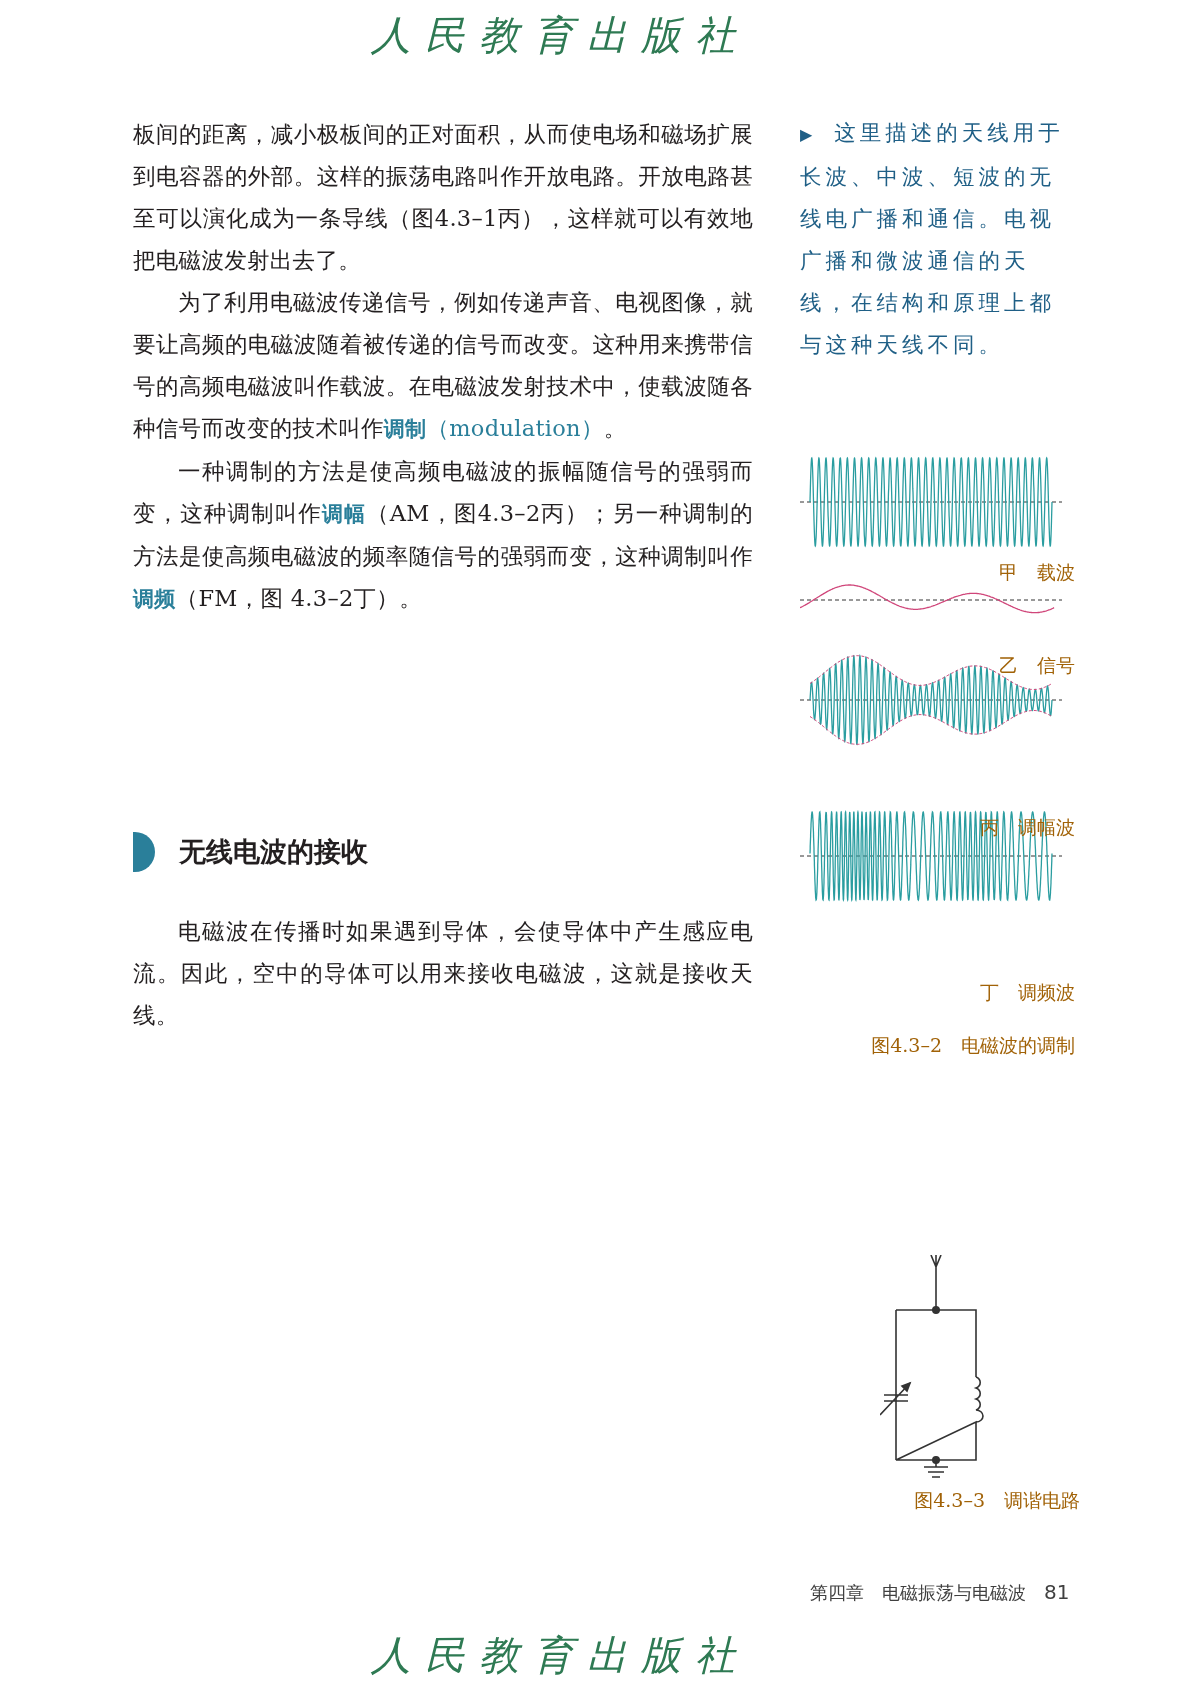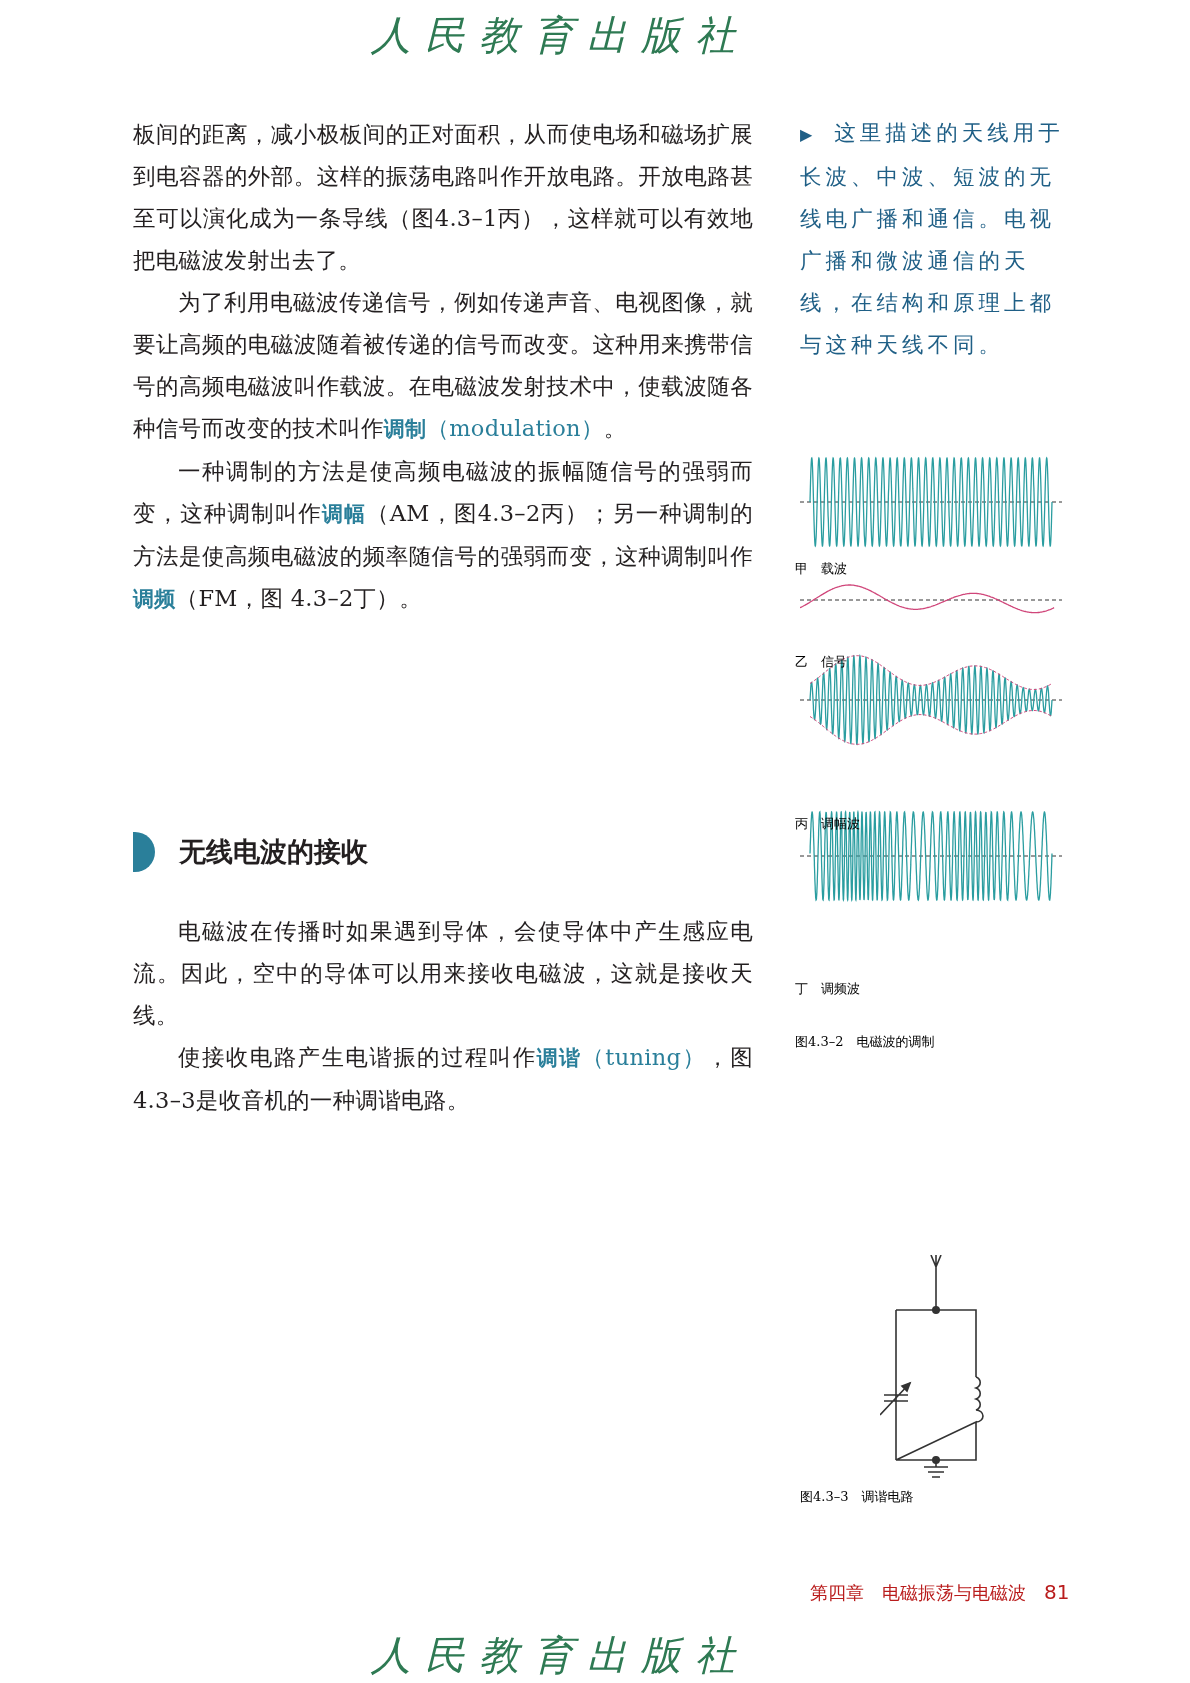--- a/index.html
+++ b/index.html
@@ -19,43 +19,42 @@
   .section .marker { width:22px; height:40px; background:#2a7f9a; border-radius:0 20px 20px 0; }
   .section .title { margin-left:24px; font-family:"DejaVu Sans", sans-serif; font-weight:bold;
                     font-size:27px; color:#231f20; }
   .main2 { position:absolute; left:133px; top:910px; width:620px; font-size:22.5px; line-height:42px; letter-spacing:0.3px; }
   .main2 p { margin:0; text-align:justify; }
   .main2 p.indent { text-indent:2em; }
   .note { position:absolute; left:800px; top:112px; width:280px; color:#1f5f86;
           font-size:21.5px; line-height:42px; letter-spacing:4px; font-family:"DejaVu Serif", serif; }
   .note .tri { font-size:16px; margin-right:18px; }
   .fig { position:absolute; }
-  .cap { position:absolute; font-size:13px; color:#000000; text-align:left; width:280px; font-family:"DejaVu Serif", serif; }
-  .footer { position:absolute; top:1580px; left:810px; font-size:18px; color:#b91c1c; font-family:"DejaVu Serif", serif; }
+  .cap { position:absolute; font-size:19px; color:#a16207; text-align:right; width:280px; font-family:"DejaVu Serif", serif; }
+  .footer { position:absolute; top:1580px; left:810px; font-size:18px; color:#404040; font-family:"DejaVu Serif", serif; }
   .footer .pg { font-family:"DejaVu Sans", sans-serif; margin-left:18px; font-size:20px; }
 </style>
 </head>
 <body>
 
 <div class="logo">人民教育出版社</div>
 
 <div class="main">
   <p>板间的距离，减小极板间的正对面积，从而使电场和磁场扩展到电容器的外部。这样的振荡电路叫作开放电路。开放电路甚至可以演化成为一条导线（图4.3–1丙），这样就可以有效地把电磁波发射出去了。</p>
   <p class="indent"><span>为了利用电磁波传递信号，例如传递声音、电视图像，就要让高频的电磁波随着被传递的信号而改变。这种用来携带信号的高频电磁波叫作载波。在电磁波发射技术中，使载波随各种信号而改变的技术叫作</span><span class="kw">调制</span><span class="en">（modulation）</span><span>。</span></p>
   <p class="indent"><span>一种调制的方法是使高频电磁波的振幅随信号的强弱而变，这种调制叫作</span><span class="kw">调幅</span><span>（AM，图4.3–2丙）；另一种调制的方法是使高频电磁波的频率随信号的强弱而变，这种调制叫作</span><span class="kw">调频</span><span>（FM，图 4.3–2丁）。</span></p>
 </div>
 
 <div class="section">
   <div class="marker"></div>
   <div class="title">无线电波的接收</div>
 </div>
 
 <div class="main2">
   <p class="indent">电磁波在传播时如果遇到导体，会使导体中产生感应电流。因此，空中的导体可以用来接收电磁波，这就是接收天线。</p>
-  <p class="indent"><span>使接收电路产生电谐振的过程叫作</span><span class="kw">调谐</span><span class="en">（tuning）</span><span>，图4.3–3是收音机的一种调谐电路。</span></p>
 </div>
 
 <div class="note"><span class="tri">▶</span><span>这里描述的天线用于长波、中波、短波的无线电广播和通信。电视广播和微波通信的天线，在结构和原理上都与这种天线不同。</span></div>
 
 <svg class="fig" style="left:800px;top:450px;" width="290" height="510">
   <g id="wave-jia">
       <line x1="0" y1="52" x2="262" y2="52" stroke="#333" stroke-width="1" stroke-dasharray="4 3"></line>
       <path d="M10.0 52.0L10.1 48.1L10.2 44.2L10.3 40.4L10.4 36.7L10.5 33.1L10.6 29.6L10.7 26.3L10.8 23.2L10.9 20.4L11.0 17.8L11.1 15.5L11.2 13.4L11.3 11.7L11.4 10.3L11.5 9.2L11.6 8.5L11.7 8.1L11.8 8.0L11.9 8.3L12.0 9.0L12.1 9.9L12.2 11.3L12.3 12.9L12.4 14.8L12.5 17.1L12.6 19.6L12.7 22.4L12.8 25.4L12.9 28.6L13.0 32.0L13.1 35.6L13.2 39.3L13.3 43.1L13.4 46.9L13.5 50.8L13.6 54.8L13.7 58.7L13.8 62.5L13.9 66.3L14.0 69.9L14.1 73.4L14.2 76.7L14.3 79.9L14.4 82.8L14.5 85.5L14.6 87.9L14.7 90.0L14.8 91.8L14.9 93.3L15.0 94.5L15.1 95.3L15.2 95.8L15.3 96.0L15.4 95.8L15.5 95.3L15.6 94.4L15.7 93.2L15.8 91.6L15.9 89.8L16.1 87.6L16.2 85.2L16.3 82.5L16.4 79.5L16.5 76.3L16.6 73.0L16.7 69.5L16.8 65.8L16.9 62.0L17.0 58.2L17.1 54.3L17.2 50.4L17.3 46.5L17.4 42.6L17.5 38.8L17.6 35.2L17.7 31.6L17.8 28.2L17.9 25.0L18.0 22.0L18.1 19.3L18.2 16.8L18.3 14.6L18.4 12.7L18.5 11.1L18.6 9.8L18.7 8.9L18.8 8.3L18.9 8.0L19.0 8.1L19.1 8.5L19.2 9.3L19.3 10.4L19.4 11.9L19.5 13.7L19.6 15.7L19.7 18.1L19.8 20.7L19.9 23.6L20.0 26.7L20.1 30.0L20.2 33.5L20.3 37.1L20.4 40.8L20.5 44.7L20.6 48.5L20.7 52.5L20.8 56.4L20.9 60.2L21.0 64.1L21.1 67.8L21.2 71.4L21.3 74.8L21.4 78.0L21.5 81.1L21.6 83.9L21.7 86.5L21.8 88.8L21.9 90.8L22.0 92.5L22.1 93.8L22.2 94.9L22.3 95.6L22.4 96.0L22.5 96.0L22.6 95.6L22.7 94.9L22.8 93.9L22.9 92.6L23.0 90.9L23.1 88.9L23.2 86.6L23.3 84.1L23.4 81.3L23.5 78.2L23.6 75.0L23.7 71.6L23.8 68.0L23.9 64.3L24.0 60.5L24.1 56.6L24.2 52.7L24.3 48.8L24.4 44.9L24.5 41.1L24.6 37.3L24.7 33.7L24.8 30.2L24.9 26.9L25.0 23.8L25.1 20.9L25.2 18.2L25.3 15.9L25.4 13.8L25.5 12.0L25.6 10.5L25.7 9.4L25.8 8.6L25.9 8.1L26.0 8.0L26.1 8.2L26.2 8.8L26.3 9.7L26.4 11.0L26.5 12.6L26.6 14.5L26.7 16.7L26.8 19.1L26.9 21.9L27.0 24.9L27.1 28.0L27.2 31.4L27.3 34.9L27.4 38.6L27.5 42.4L27.6 46.3L27.7 50.2L27.8 54.1L27.9 58.0L28.0 61.8L28.1 65.6L28.3 69.3L28.4 72.8L28.5 76.2L28.6 79.3L28.7 82.3L28.8 85.0L28.9 87.5L29.0 89.6L29.1 91.5L29.2 93.1L29.3 94.3L29.4 95.2L29.5 95.8L29.6 96.0L29.7 95.9L29.8 95.4L29.9 94.6L30.0 93.4L30.1 91.9L30.2 90.1L30.3 88.0L30.4 85.6L30.5 82.9L30.6 80.0L30.7 76.9L30.8 73.6L30.9 70.1L31.0 66.5L31.1 62.7L31.2 58.9L31.3 55.0L31.4 51.1L31.5 47.2L31.6 43.3L31.7 39.5L31.8 35.8L31.9 32.2L32.0 28.8L32.1 25.6L32.2 22.6L32.3 19.8L32.4 17.2L32.5 15.0L32.6 13.0L32.7 11.3L32.8 10.0L32.9 9.0L33.0 8.3L33.1 8.0L33.2 8.1L33.3 8.4L33.4 9.2L33.5 10.2L33.6 11.6L33.7 13.3L33.8 15.4L33.9 17.7L34.0 20.2L34.1 23.1L34.2 26.1L34.3 29.4L34.4 32.8L34.5 36.4L34.6 40.2L34.7 44.0L34.8 47.9L34.9 51.8L35.0 55.7L35.1 59.6L35.2 63.4L35.3 67.1L35.4 70.7L35.5 74.2L35.6 77.5L35.7 80.6L35.8 83.4L35.9 86.0L36.0 88.4L36.1 90.4L36.2 92.2L36.3 93.6L36.4 94.7L36.5 95.5L36.6 95.9L36.7 96.0L36.8 95.7L36.9 95.1L37.0 94.1L37.1 92.8L37.2 91.2L37.3 89.3L37.4 87.0L37.5 84.5L37.6 81.8L37.7 78.8L37.8 75.6L37.9 72.2L38.0 68.6L38.1 64.9L38.2 61.1L38.3 57.3L38.4 53.4L38.5 49.5L38.6 45.6L38.7 41.7L38.8 38.0L38.9 34.3L39.0 30.8L39.1 27.5L39.2 24.3L39.3 21.4L39.4 18.7L39.5 16.3L39.6 14.1L39.7 12.3L39.8 10.8L39.9 9.6L40.0 8.7L40.1 8.2L40.3 8.0L40.4 8.2L40.5 8.7L40.6 9.6L40.7 10.8L40.8 12.3L40.9 14.1L41.0 16.3L41.1 18.7L41.2 21.4L41.3 24.3L41.4 27.5L41.5 30.8L41.6 34.3L41.7 38.0L41.8 41.7L41.9 45.6L42.0 49.5L42.1 53.4L42.2 57.3L42.3 61.1L42.4 64.9L42.5 68.6L42.6 72.2L42.7 75.6L42.8 78.8L42.9 81.8L43.0 84.5L43.1 87.0L43.2 89.3L43.3 91.2L43.4 92.8L43.5 94.1L43.6 95.1L43.7 95.7L43.8 96.0L43.9 95.9L44.0 95.5L44.1 94.7L44.2 93.6L44.3 92.2L44.4 90.4L44.5 88.4L44.6 86.0L44.7 83.4L44.8 80.6L44.9 77.5L45.0 74.2L45.1 70.7L45.2 67.1L45.3 63.4L45.4 59.6L45.5 55.7L45.6 51.8L45.7 47.9L45.8 44.0L45.9 40.2L46.0 36.4L46.1 32.8L46.2 29.4L46.3 26.1L46.4 23.1L46.5 20.2L46.6 17.7L46.7 15.4L46.8 13.3L46.9 11.6L47.0 10.2L47.1 9.2L47.2 8.4L47.3 8.1L47.4 8.0L47.5 8.3L47.6 9.0L47.7 10.0L47.8 11.3L47.9 13.0L48.0 15.0L48.1 17.2L48.2 19.8L48.3 22.6L48.4 25.6L48.5 28.8L48.6 32.2L48.7 35.8L48.8 39.5L48.9 43.3L49.0 47.2L49.1 51.1L49.2 55.0L49.3 58.9L49.4 62.7L49.5 66.5L49.6 70.1L49.7 73.6L49.8 76.9L49.9 80.0L50.0 82.9L50.1 85.6L50.2 88.0L50.3 90.1L50.4 91.9L50.5 93.4L50.6 94.6L50.7 95.4L50.8 95.9L50.9 96.0L51.0 95.8L51.1 95.2L51.2 94.3L51.3 93.1L51.4 91.5L51.5 89.6L51.6 87.5L51.7 85.0L51.8 82.3L51.9 79.3L52.0 76.2L52.1 72.8L52.2 69.3L52.3 65.6L52.5 61.8L52.6 58.0L52.7 54.1L52.8 50.2L52.9 46.3L53.0 42.4L53.1 38.6L53.2 34.9L53.3 31.4L53.4 28.0L53.5 24.9L53.6 21.9L53.7 19.1L53.8 16.7L53.9 14.5L54.0 12.6L54.1 11.0L54.2 9.7L54.3 8.8L54.4 8.2L54.5 8.0L54.6 8.1L54.7 8.6L54.8 9.4L54.9 10.5L55.0 12.0L55.1 13.8L55.2 15.9L55.3 18.2L55.4 20.9L55.5 23.8L55.6 26.9L55.7 30.2L55.8 33.7L55.9 37.3L56.0 41.1L56.1 44.9L56.2 48.8L56.3 52.7L56.4 56.6L56.5 60.5L56.6 64.3L56.7 68.0L56.8 71.6L56.9 75.0L57.0 78.2L57.1 81.3L57.2 84.1L57.3 86.6L57.4 88.9L57.5 90.9L57.6 92.6L57.7 93.9L57.8 94.9L57.9 95.6L58.0 96.0L58.1 96.0L58.2 95.6L58.3 94.9L58.4 93.8L58.5 92.5L58.6 90.8L58.7 88.8L58.8 86.5L58.9 83.9L59.0 81.1L59.1 78.0L59.2 74.8L59.3 71.4L59.4 67.8L59.5 64.1L59.6 60.2L59.7 56.4L59.8 52.5L59.9 48.5L60.0 44.7L60.1 40.8L60.2 37.1L60.3 33.5L60.4 30.0L60.5 26.7L60.6 23.6L60.7 20.7L60.8 18.1L60.9 15.7L61.0 13.7L61.1 11.9L61.2 10.4L61.3 9.3L61.4 8.5L61.5 8.1L61.6 8.0L61.7 8.3L61.8 8.9L61.9 9.8L62.0 11.1L62.1 12.7L62.2 14.6L62.3 16.8L62.4 19.3L62.5 22.0L62.6 25.0L62.7 28.2L62.8 31.6L62.9 35.2L63.0 38.8L63.1 42.6L63.2 46.5L63.3 50.4L63.4 54.3L63.5 58.2L63.6 62.0L63.7 65.8L63.8 69.5L63.9 73.0L64.0 76.3L64.1 79.5L64.2 82.5L64.3 85.2L64.5 87.6L64.6 89.8L64.7 91.6L64.8 93.2L64.9 94.4L65.0 95.3L65.1 95.8L65.2 96.0L65.3 95.8L65.4 95.3L65.5 94.5L65.6 93.3L65.7 91.8L65.8 90.0L65.9 87.9L66.0 85.5L66.1 82.8L66.2 79.9L66.3 76.7L66.4 73.4L66.5 69.9L66.6 66.3L66.7 62.5L66.8 58.7L66.9 54.8L67.0 50.8L67.1 46.9L67.2 43.1L67.3 39.3L67.4 35.6L67.5 32.0L67.6 28.6L67.7 25.4L67.8 22.4L67.9 19.6L68.0 17.1L68.1 14.8L68.2 12.9L68.3 11.3L68.4 9.9L68.5 9.0L68.6 8.3L68.7 8.0L68.8 8.1L68.9 8.5L69.0 9.2L69.1 10.3L69.2 11.7L69.3 13.4L69.4 15.5L69.5 17.8L69.6 20.4L69.7 23.2L69.8 26.3L69.9 29.6L70.0 33.1L70.1 36.7L70.2 40.4L70.3 44.2L70.4 48.1L70.5 52.0L70.6 55.9L70.7 59.8L70.8 63.6L70.9 67.3L71.0 70.9L71.1 74.4L71.2 77.7L71.3 80.8L71.4 83.6L71.5 86.2L71.6 88.5L71.7 90.6L71.8 92.3L71.9 93.7L72.0 94.8L72.1 95.5L72.2 95.9L72.3 96.0L72.4 95.7L72.5 95.0L72.6 94.1L72.7 92.7L72.8 91.1L72.9 89.2L73.0 86.9L73.1 84.4L73.2 81.6L73.3 78.6L73.4 75.4L73.5 72.0L73.6 68.4L73.7 64.7L73.8 60.9L73.9 57.1L74.0 53.2L74.1 49.2L74.2 45.3L74.3 41.5L74.4 37.7L74.5 34.1L74.6 30.6L74.7 27.3L74.8 24.1L74.9 21.2L75.0 18.5L75.1 16.1L75.2 14.0L75.3 12.2L75.4 10.7L75.5 9.5L75.6 8.7L75.7 8.2L75.8 8.0L75.9 8.2L76.0 8.7L76.1 9.6L76.2 10.8L76.3 12.4L76.4 14.2L76.6 16.4L76.7 18.8L76.8 21.5L76.9 24.5L77.0 27.7L77.1 31.0L77.2 34.5L77.3 38.2L77.4 42.0L77.5 45.8L77.6 49.7L77.7 53.6L77.8 57.5L77.9 61.4L78.0 65.2L78.1 68.8L78.2 72.4L78.3 75.8L78.4 79.0L78.5 82.0L78.6 84.7L78.7 87.2L78.8 89.4L78.9 91.3L79.0 92.9L79.1 94.2L79.2 95.1L79.3 95.7L79.4 96.0L79.5 95.9L79.6 95.5L79.7 94.7L79.8 93.6L79.9 92.1L80.0 90.3L80.1 88.3L80.2 85.9L80.3 83.3L80.4 80.4L80.5 77.3L80.6 74.0L80.7 70.5L80.8 66.9L80.9 63.2L81.0 59.3L81.1 55.5L81.2 51.5L81.3 47.6L81.4 43.8L81.5 39.9L81.6 36.2L81.7 32.6L81.8 29.2L81.9 26.0L82.0 22.9L82.1 20.1L82.2 17.5L82.3 15.2L82.4 13.2L82.5 11.5L82.6 10.2L82.7 9.1L82.8 8.4L82.9 8.0L83.0 8.0L83.1 8.4L83.2 9.1L83.3 10.1L83.4 11.4L83.5 13.1L83.6 15.1L83.7 17.4L83.8 19.9L83.9 22.7L84.0 25.8L84.1 29.0L84.2 32.4L84.3 36.0L84.4 39.7L84.5 43.5L84.6 47.4L84.7 51.3L84.8 55.2L84.9 59.1L85.0 62.9L85.1 66.7L85.2 70.3L85.3 73.8L85.4 77.1L85.5 80.2L85.6 83.1L85.7 85.8L85.8 88.1L85.9 90.2L86.0 92.0L86.1 93.5L86.2 94.6L86.3 95.4L86.4 95.9L86.5 96.0L86.6 95.8L86.7 95.2L86.8 94.3L86.9 93.0L87.0 91.4L87.1 89.5L87.2 87.3L87.3 84.9L87.4 82.1L87.5 79.1L87.6 76.0L87.7 72.6L87.8 69.1L87.9 65.4L88.0 61.6L88.1 57.7L88.2 53.8L88.3 49.9L88.4 46.0L88.5 42.2L88.7 38.4L88.8 34.7L88.9 31.2L89.0 27.8L89.1 24.7L89.2 21.7L89.3 19.0L89.4 16.5L89.5 14.4L89.6 12.5L89.7 10.9L89.8 9.7L89.9 8.8L90.0 8.2L90.1 8.0L90.2 8.1L90.3 8.6L90.4 9.4L90.5 10.6L90.6 12.1L90.7 13.9L90.8 16.0L90.9 18.4L91.0 21.1L91.1 24.0L91.2 27.1L91.3 30.4L91.4 33.9L91.5 37.5L91.6 41.3L91.7 45.1L91.8 49.0L91.9 52.9L92.0 56.8L92.1 60.7L92.2 64.5L92.3 68.2L92.4 71.8L92.5 75.2L92.6 78.4L92.7 81.4L92.8 84.2L92.9 86.8L93.0 89.0L93.1 91.0L93.2 92.7L93.3 94.0L93.4 95.0L93.5 95.7L93.6 96.0L93.7 95.9L93.8 95.6L93.9 94.8L94.0 93.8L94.1 92.4L94.2 90.7L94.3 88.6L94.4 86.3L94.5 83.8L94.6 80.9L94.7 77.9L94.8 74.6L94.9 71.2L95.0 67.6L95.1 63.8L95.2 60.0L95.3 56.1L95.4 52.2L95.5 48.3L95.6 44.4L95.7 40.6L95.8 36.9L95.9 33.3L96.0 29.8L96.1 26.5L96.2 23.4L96.3 20.6L96.4 18.0L96.5 15.6L96.6 13.6L96.7 11.8L96.8 10.4L96.9 9.3L97.0 8.5L97.1 8.1L97.2 8.0L97.3 8.3L97.4 8.9L97.5 9.9L97.6 11.2L97.7 12.8L97.8 14.7L97.9 17.0L98.0 19.5L98.1 22.2L98.2 25.2L98.3 28.4L98.4 31.8L98.5 35.4L98.6 39.1L98.7 42.9L98.8 46.7L98.9 50.6L99.0 54.5L99.1 58.4L99.2 62.3L99.3 66.0L99.4 69.7L99.5 73.2L99.6 76.5L99.7 79.7L99.8 82.6L99.9 85.3L100.0 87.7L100.1 89.9L100.2 91.7L100.3 93.2L100.4 94.4L100.5 95.3L100.6 95.8L100.8 96.0L100.9 95.8L101.0 95.3L101.1 94.4L101.2 93.2L101.3 91.7L101.4 89.9L101.5 87.7L101.6 85.3L101.7 82.6L101.8 79.7L101.9 76.5L102.0 73.2L102.1 69.7L102.2 66.0L102.3 62.3L102.4 58.4L102.5 54.5L102.6 50.6L102.7 46.7L102.8 42.9L102.9 39.1L103.0 35.4L103.1 31.8L103.2 28.4L103.3 25.2L103.4 22.2L103.5 19.5L103.6 17.0L103.7 14.7L103.8 12.8L103.9 11.2L104.0 9.9L104.1 8.9L104.2 8.3L104.3 8.0L104.4 8.1L104.5 8.5L104.6 9.3L104.7 10.4L104.8 11.8L104.9 13.6L105.0 15.6L105.1 18.0L105.2 20.6L105.3 23.4L105.4 26.5L105.5 29.8L105.6 33.3L105.7 36.9L105.8 40.6L105.9 44.4L106.0 48.3L106.1 52.2L106.2 56.1L106.3 60.0L106.4 63.8L106.5 67.6L106.6 71.2L106.7 74.6L106.8 77.9L106.9 80.9L107.0 83.8L107.1 86.3L107.2 88.6L107.3 90.7L107.4 92.4L107.5 93.8L107.6 94.8L107.7 95.6L107.8 95.9L107.9 96.0L108.0 95.7L108.1 95.0L108.2 94.0L108.3 92.7L108.4 91.0L108.5 89.0L108.6 86.8L108.7 84.2L108.8 81.4L108.9 78.4L109.0 75.2L109.1 71.8L109.2 68.2L109.3 64.5L109.4 60.7L109.5 56.8L109.6 52.9L109.7 49.0L109.8 45.1L109.9 41.3L110.0 37.5L110.1 33.9L110.2 30.4L110.3 27.1L110.4 24.0L110.5 21.1L110.6 18.4L110.7 16.0L110.8 13.9L110.9 12.1L111.0 10.6L111.1 9.4L111.2 8.6L111.3 8.1L111.4 8.0L111.5 8.2L111.6 8.8L111.7 9.7L111.8 10.9L111.9 12.5L112.0 14.4L112.1 16.5L112.2 19.0L112.3 21.7L112.4 24.7L112.5 27.8L112.6 31.2L112.7 34.7L112.8 38.4L113.0 42.2L113.1 46.0L113.2 49.9L113.3 53.8L113.4 57.7L113.5 61.6L113.6 65.4L113.7 69.1L113.8 72.6L113.9 76.0L114.0 79.1L114.1 82.1L114.2 84.9L114.3 87.3L114.4 89.5L114.5 91.4L114.6 93.0L114.7 94.3L114.8 95.2L114.9 95.8L115.0 96.0L115.1 95.9L115.2 95.4L115.3 94.6L115.4 93.5L115.5 92.0L115.6 90.2L115.7 88.1L115.8 85.8L115.9 83.1L116.0 80.2L116.1 77.1L116.2 73.8L116.3 70.3L116.4 66.7L116.5 62.9L116.6 59.1L116.7 55.2L116.8 51.3L116.9 47.4L117.0 43.5L117.1 39.7L117.2 36.0L117.3 32.4L117.4 29.0L117.5 25.8L117.6 22.7L117.7 19.9L117.8 17.4L117.9 15.1L118.0 13.1L118.1 11.4L118.2 10.1L118.3 9.1L118.4 8.4L118.5 8.0L118.6 8.0L118.7 8.4L118.8 9.1L118.9 10.2L119.0 11.5L119.1 13.2L119.2 15.2L119.3 17.5L119.4 20.1L119.5 22.9L119.6 26.0L119.7 29.2L119.8 32.6L119.9 36.2L120.0 39.9L120.1 43.8L120.2 47.6L120.3 51.5L120.4 55.5L120.5 59.3L120.6 63.2L120.7 66.9L120.8 70.5L120.9 74.0L121.0 77.3L121.1 80.4L121.2 83.3L121.3 85.9L121.4 88.3L121.5 90.3L121.6 92.1L121.7 93.6L121.8 94.7L121.9 95.5L122.0 95.9L122.1 96.0L122.2 95.7L122.3 95.1L122.4 94.2L122.5 92.9L122.6 91.3L122.7 89.4L122.8 87.2L122.9 84.7L123.0 82.0L123.1 79.0L123.2 75.8L123.3 72.4L123.4 68.8L123.5 65.2L123.6 61.4L123.7 57.5L123.8 53.6L123.9 49.7L124.0 45.8L124.1 42.0L124.2 38.2L124.3 34.5L124.4 31.0L124.5 27.7L124.6 24.5L124.7 21.5L124.8 18.8L124.9 16.4L125.1 14.2L125.2 12.4L125.3 10.8L125.4 9.6L125.5 8.7L125.6 8.2L125.7 8.0L125.8 8.2L125.9 8.7L126.0 9.5L126.1 10.7L126.2 12.2L126.3 14.0L126.4 16.1L126.5 18.5L126.6 21.2L126.7 24.1L126.8 27.3L126.9 30.6L127.0 34.1L127.1 37.7L127.2 41.5L127.3 45.3L127.4 49.2L127.5 53.2L127.6 57.1L127.7 60.9L127.8 64.7L127.9 68.4L128.0 72.0L128.1 75.4L128.2 78.6L128.3 81.6L128.4 84.4L128.5 86.9L128.6 89.2L128.7 91.1L128.8 92.7L128.9 94.1L129.0 95.0L129.1 95.7L129.2 96.0L129.3 95.9L129.4 95.5L129.5 94.8L129.6 93.7L129.7 92.3L129.8 90.6L129.9 88.5L130.0 86.2L130.1 83.6L130.2 80.8L130.3 77.7L130.4 74.4L130.5 70.9L130.6 67.3L130.7 63.6L130.8 59.8L130.9 55.9L131.0 52.0L131.1 48.1L131.2 44.2L131.3 40.4L131.4 36.7L131.5 33.1L131.6 29.6L131.7 26.3L131.8 23.2L131.9 20.4L132.0 17.8L132.1 15.5L132.2 13.4L132.3 11.7L132.4 10.3L132.5 9.2L132.6 8.5L132.7 8.1L132.8 8.0L132.9 8.3L133.0 9.0L133.1 9.9L133.2 11.3L133.3 12.9L133.4 14.8L133.5 17.1L133.6 19.6L133.7 22.4L133.8 25.4L133.9 28.6L134.0 32.0L134.1 35.6L134.2 39.3L134.3 43.1L134.4 46.9L134.5 50.8L134.6 54.8L134.7 58.7L134.8 62.5L134.9 66.3L135.0 69.9L135.1 73.4L135.2 76.7L135.3 79.9L135.4 82.8L135.5 85.5L135.6 87.9L135.7 90.0L135.8 91.8L135.9 93.3L136.0 94.5L136.1 95.3L136.2 95.8L136.3 96.0L136.4 95.8L136.5 95.3L136.6 94.4L136.7 93.2L136.8 91.6L136.9 89.8L137.1 87.6L137.2 85.2L137.3 82.5L137.4 79.5L137.5 76.3L137.6 73.0L137.7 69.5L137.8 65.8L137.9 62.0L138.0 58.2L138.1 54.3L138.2 50.4L138.3 46.5L138.4 42.6L138.5 38.8L138.6 35.2L138.7 31.6L138.8 28.2L138.9 25.0L139.0 22.0L139.1 19.3L139.2 16.8L139.3 14.6L139.4 12.7L139.5 11.1L139.6 9.8L139.7 8.9L139.8 8.3L139.9 8.0L140.0 8.1L140.1 8.5L140.2 9.3L140.3 10.4L140.4 11.9L140.5 13.7L140.6 15.7L140.7 18.1L140.8 20.7L140.9 23.6L141.0 26.7L141.1 30.0L141.2 33.5L141.3 37.1L141.4 40.8L141.5 44.7L141.6 48.5L141.7 52.5L141.8 56.4L141.9 60.2L142.0 64.1L142.1 67.8L142.2 71.4L142.3 74.8L142.4 78.0L142.5 81.1L142.6 83.9L142.7 86.5L142.8 88.8L142.9 90.8L143.0 92.5L143.1 93.8L143.2 94.9L143.3 95.6L143.4 96.0L143.5 96.0L143.6 95.6L143.7 94.9L143.8 93.9L143.9 92.6L144.0 90.9L144.1 88.9L144.2 86.6L144.3 84.1L144.4 81.3L144.5 78.2L144.6 75.0L144.7 71.6L144.8 68.0L144.9 64.3L145.0 60.5L145.1 56.6L145.2 52.7L145.3 48.8L145.4 44.9L145.5 41.1L145.6 37.3L145.7 33.7L145.8 30.2L145.9 26.9L146.0 23.8L146.1 20.9L146.2 18.2L146.3 15.9L146.4 13.8L146.5 12.0L146.6 10.5L146.7 9.4L146.8 8.6L146.9 8.1L147.0 8.0L147.1 8.2L147.2 8.8L147.3 9.7L147.4 11.0L147.5 12.6L147.6 14.5L147.7 16.7L147.8 19.1L147.9 21.9L148.0 24.9L148.1 28.0L148.2 31.4L148.3 34.9L148.4 38.6L148.5 42.4L148.6 46.3L148.7 50.2L148.8 54.1L148.9 58.0L149.0 61.8L149.1 65.6L149.3 69.3L149.4 72.8L149.5 76.2L149.6 79.3L149.7 82.3L149.8 85.0L149.9 87.5L150.0 89.6L150.1 91.5L150.2 93.1L150.3 94.3L150.4 95.2L150.5 95.8L150.6 96.0L150.7 95.9L150.8 95.4L150.9 94.6L151.0 93.4L151.1 91.9L151.2 90.1L151.3 88.0L151.4 85.6L151.5 82.9L151.6 80.0L151.7 76.9L151.8 73.6L151.9 70.1L152.0 66.5L152.1 62.7L152.2 58.9L152.3 55.0L152.4 51.1L152.5 47.2L152.6 43.3L152.7 39.5L152.8 35.8L152.9 32.2L153.0 28.8L153.1 25.6L153.2 22.6L153.3 19.8L153.4 17.2L153.5 15.0L153.6 13.0L153.7 11.3L153.8 10.0L153.9 9.0L154.0 8.3L154.1 8.0L154.2 8.1L154.3 8.4L154.4 9.2L154.5 10.2L154.6 11.6L154.7 13.3L154.8 15.4L154.9 17.7L155.0 20.2L155.1 23.1L155.2 26.1L155.3 29.4L155.4 32.8L155.5 36.4L155.6 40.2L155.7 44.0L155.8 47.9L155.9 51.8L156.0 55.7L156.1 59.6L156.2 63.4L156.3 67.1L156.4 70.7L156.5 74.2L156.6 77.5L156.7 80.6L156.8 83.4L156.9 86.0L157.0 88.4L157.1 90.4L157.2 92.2L157.3 93.6L157.4 94.7L157.5 95.5L157.6 95.9L157.7 96.0L157.8 95.7L157.9 95.1L158.0 94.1L158.1 92.8L158.2 91.2L158.3 89.3L158.4 87.0L158.5 84.5L158.6 81.8L158.7 78.8L158.8 75.6L158.9 72.2L159.0 68.6L159.1 64.9L159.2 61.1L159.3 57.3L159.4 53.4L159.5 49.5L159.6 45.6L159.7 41.7L159.8 38.0L159.9 34.3L160.0 30.8L160.1 27.5L160.2 24.3L160.3 21.4L160.4 18.7L160.5 16.3L160.6 14.1L160.7 12.3L160.8 10.8L160.9 9.6L161.0 8.7L161.1 8.2L161.3 8.0L161.4 8.2L161.5 8.7L161.6 9.6L161.7 10.8L161.8 12.3L161.9 14.1L162.0 16.3L162.1 18.7L162.2 21.4L162.3 24.3L162.4 27.5L162.5 30.8L162.6 34.3L162.7 38.0L162.8 41.7L162.9 45.6L163.0 49.5L163.1 53.4L163.2 57.3L163.3 61.1L163.4 64.9L163.5 68.6L163.6 72.2L163.7 75.6L163.8 78.8L163.9 81.8L164.0 84.5L164.1 87.0L164.2 89.3L164.3 91.2L164.4 92.8L164.5 94.1L164.6 95.1L164.7 95.7L164.8 96.0L164.9 95.9L165.0 95.5L165.1 94.7L165.2 93.6L165.3 92.2L165.4 90.4L165.5 88.4L165.6 86.0L165.7 83.4L165.8 80.6L165.9 77.5L166.0 74.2L166.1 70.7L166.2 67.1L166.3 63.4L166.4 59.6L166.5 55.7L166.6 51.8L166.7 47.9L166.8 44.0L166.9 40.2L167.0 36.4L167.1 32.8L167.2 29.4L167.3 26.1L167.4 23.1L167.5 20.2L167.6 17.7L167.7 15.4L167.8 13.3L167.9 11.6L168.0 10.2L168.1 9.2L168.2 8.4L168.3 8.1L168.4 8.0L168.5 8.3L168.6 9.0L168.7 10.0L168.8 11.3L168.9 13.0L169.0 15.0L169.1 17.2L169.2 19.8L169.3 22.6L169.4 25.6L169.5 28.8L169.6 32.2L169.7 35.8L169.8 39.5L169.9 43.3L170.0 47.2L170.1 51.1L170.2 55.0L170.3 58.9L170.4 62.7L170.5 66.5L170.6 70.1L170.7 73.6L170.8 76.9L170.9 80.0L171.0 82.9L171.1 85.6L171.2 88.0L171.3 90.1L171.4 91.9L171.5 93.4L171.6 94.6L171.7 95.4L171.8 95.9L171.9 96.0L172.0 95.8L172.1 95.2L172.2 94.3L172.3 93.1L172.4 91.5L172.5 89.6L172.6 87.5L172.7 85.0L172.8 82.3L172.9 79.3L173.0 76.2L173.1 72.8L173.2 69.3L173.4 65.6L173.5 61.8L173.6 58.0L173.7 54.1L173.8 50.2L173.9 46.3L174.0 42.4L174.1 38.6L174.2 34.9L174.3 31.4L174.4 28.0L174.5 24.9L174.6 21.9L174.7 19.1L174.8 16.7L174.9 14.5L175.0 12.6L175.1 11.0L175.2 9.7L175.3 8.8L175.4 8.2L175.5 8.0L175.6 8.1L175.7 8.6L175.8 9.4L175.9 10.5L176.0 12.0L176.1 13.8L176.2 15.9L176.3 18.2L176.4 20.9L176.5 23.8L176.6 26.9L176.7 30.2L176.8 33.7L176.9 37.3L177.0 41.1L177.1 44.9L177.2 48.8L177.3 52.7L177.4 56.6L177.5 60.5L177.6 64.3L177.7 68.0L177.8 71.6L177.9 75.0L178.0 78.2L178.1 81.3L178.2 84.1L178.3 86.6L178.4 88.9L178.5 90.9L178.6 92.6L178.7 93.9L178.8 94.9L178.9 95.6L179.0 96.0L179.1 96.0L179.2 95.6L179.3 94.9L179.4 93.8L179.5 92.5L179.6 90.8L179.7 88.8L179.8 86.5L179.9 83.9L180.0 81.1L180.1 78.0L180.2 74.8L180.3 71.4L180.4 67.8L180.5 64.1L180.6 60.2L180.7 56.4L180.8 52.5L180.9 48.5L181.0 44.7L181.1 40.8L181.2 37.1L181.3 33.5L181.4 30.0L181.5 26.7L181.6 23.6L181.7 20.7L181.8 18.1L181.9 15.7L182.0 13.7L182.1 11.9L182.2 10.4L182.3 9.3L182.4 8.5L182.5 8.1L182.6 8.0L182.7 8.3L182.8 8.9L182.9 9.8L183.0 11.1L183.1 12.7L183.2 14.6L183.3 16.8L183.4 19.3L183.5 22.0L183.6 25.0L183.7 28.2L183.8 31.6L183.9 35.2L184.0 38.8L184.1 42.6L184.2 46.5L184.3 50.4L184.4 54.3L184.5 58.2L184.6 62.0L184.7 65.8L184.8 69.5L184.9 73.0L185.0 76.3L185.1 79.5L185.2 82.5L185.3 85.2L185.4 87.6L185.6 89.8L185.7 91.6L185.8 93.2L185.9 94.4L186.0 95.3L186.1 95.8L186.2 96.0L186.3 95.8L186.4 95.3L186.5 94.5L186.6 93.3L186.7 91.8L186.8 90.0L186.9 87.9L187.0 85.5L187.1 82.8L187.2 79.9L187.3 76.7L187.4 73.4L187.5 69.9L187.6 66.3L187.7 62.5L187.8 58.7L187.9 54.8L188.0 50.8L188.1 46.9L188.2 43.1L188.3 39.3L188.4 35.6L188.5 32.0L188.6 28.6L188.7 25.4L188.8 22.4L188.9 19.6L189.0 17.1L189.1 14.8L189.2 12.9L189.3 11.3L189.4 9.9L189.5 9.0L189.6 8.3L189.7 8.0L189.8 8.1L189.9 8.5L190.0 9.2L190.1 10.3L190.2 11.7L190.3 13.4L190.4 15.5L190.5 17.8L190.6 20.4L190.7 23.2L190.8 26.3L190.9 29.6L191.0 33.1L191.1 36.7L191.2 40.4L191.3 44.2L191.4 48.1L191.5 52.0L191.6 55.9L191.7 59.8L191.8 63.6L191.9 67.3L192.0 70.9L192.1 74.4L192.2 77.7L192.3 80.8L192.4 83.6L192.5 86.2L192.6 88.5L192.7 90.6L192.8 92.3L192.9 93.7L193.0 94.8L193.1 95.5L193.2 95.9L193.3 96.0L193.4 95.7L193.5 95.0L193.6 94.1L193.7 92.7L193.8 91.1L193.9 89.2L194.0 86.9L194.1 84.4L194.2 81.6L194.3 78.6L194.4 75.4L194.5 72.0L194.6 68.4L194.7 64.7L194.8 60.9L194.9 57.1L195.0 53.2L195.1 49.2L195.2 45.3L195.3 41.5L195.4 37.7L195.5 34.1L195.6 30.6L195.7 27.3L195.8 24.1L195.9 21.2L196.0 18.5L196.1 16.1L196.2 14.0L196.3 12.2L196.4 10.7L196.5 9.5L196.6 8.7L196.7 8.2L196.8 8.0L196.9 8.2L197.0 8.7L197.1 9.6L197.2 10.8L197.3 12.4L197.4 14.2L197.6 16.4L197.7 18.8L197.8 21.5L197.9 24.5L198.0 27.7L198.1 31.0L198.2 34.5L198.3 38.2L198.4 42.0L198.5 45.8L198.6 49.7L198.7 53.6L198.8 57.5L198.9 61.4L199.0 65.2L199.1 68.8L199.2 72.4L199.3 75.8L199.4 79.0L199.5 82.0L199.6 84.7L199.7 87.2L199.8 89.4L199.9 91.3L200.0 92.9L200.1 94.2L200.2 95.1L200.3 95.7L200.4 96.0L200.5 95.9L200.6 95.5L200.7 94.7L200.8 93.6L200.9 92.1L201.0 90.3L201.1 88.3L201.2 85.9L201.3 83.3L201.4 80.4L201.5 77.3L201.6 74.0L201.7 70.5L201.8 66.9L201.9 63.2L202.0 59.3L202.1 55.5L202.2 51.5L202.3 47.6L202.4 43.8L202.5 39.9L202.6 36.2L202.7 32.6L202.8 29.2L202.9 26.0L203.0 22.9L203.1 20.1L203.2 17.5L203.3 15.2L203.4 13.2L203.5 11.5L203.6 10.2L203.7 9.1L203.8 8.4L203.9 8.0L204.0 8.0L204.1 8.4L204.2 9.1L204.3 10.1L204.4 11.4L204.5 13.1L204.6 15.1L204.7 17.4L204.8 19.9L204.9 22.7L205.0 25.8L205.1 29.0L205.2 32.4L205.3 36.0L205.4 39.7L205.5 43.5L205.6 47.4L205.7 51.3L205.8 55.2L205.9 59.1L206.0 62.9L206.1 66.7L206.2 70.3L206.3 73.8L206.4 77.1L206.5 80.2L206.6 83.1L206.7 85.8L206.8 88.1L206.9 90.2L207.0 92.0L207.1 93.5L207.2 94.6L207.3 95.4L207.4 95.9L207.5 96.0L207.6 95.8L207.7 95.2L207.8 94.3L207.9 93.0L208.0 91.4L208.1 89.5L208.2 87.3L208.3 84.9L208.4 82.1L208.5 79.1L208.6 76.0L208.7 72.6L208.8 69.1L208.9 65.4L209.0 61.6L209.1 57.7L209.2 53.8L209.3 49.9L209.4 46.0L209.5 42.2L209.6 38.4L209.8 34.7L209.9 31.2L210.0 27.8L210.1 24.7L210.2 21.7L210.3 19.0L210.4 16.5L210.5 14.4L210.6 12.5L210.7 10.9L210.8 9.7L210.9 8.8L211.0 8.2L211.1 8.0L211.2 8.1L211.3 8.6L211.4 9.4L211.5 10.6L211.6 12.1L211.7 13.9L211.8 16.0L211.9 18.4L212.0 21.1L212.1 24.0L212.2 27.1L212.3 30.4L212.4 33.9L212.5 37.5L212.6 41.3L212.7 45.1L212.8 49.0L212.9 52.9L213.0 56.8L213.1 60.7L213.2 64.5L213.3 68.2L213.4 71.8L213.5 75.2L213.6 78.4L213.7 81.4L213.8 84.2L213.9 86.8L214.0 89.0L214.1 91.0L214.2 92.7L214.3 94.0L214.4 95.0L214.5 95.7L214.6 96.0L214.7 95.9L214.8 95.6L214.9 94.8L215.0 93.8L215.1 92.4L215.2 90.7L215.3 88.6L215.4 86.3L215.5 83.8L215.6 80.9L215.7 77.9L215.8 74.6L215.9 71.2L216.0 67.6L216.1 63.8L216.2 60.0L216.3 56.1L216.4 52.2L216.5 48.3L216.6 44.4L216.7 40.6L216.8 36.9L216.9 33.3L217.0 29.8L217.1 26.5L217.2 23.4L217.3 20.6L217.4 18.0L217.5 15.6L217.6 13.6L217.7 11.8L217.8 10.4L217.9 9.3L218.0 8.5L218.1 8.1L218.2 8.0L218.3 8.3L218.4 8.9L218.5 9.9L218.6 11.2L218.7 12.8L218.8 14.7L218.9 17.0L219.0 19.5L219.1 22.2L219.2 25.2L219.3 28.4L219.4 31.8L219.5 35.4L219.6 39.1L219.7 42.9L219.8 46.7L219.9 50.6L220.0 54.5L220.1 58.4L220.2 62.3L220.3 66.0L220.4 69.7L220.5 73.2L220.6 76.5L220.7 79.7L220.8 82.6L220.9 85.3L221.0 87.7L221.1 89.9L221.2 91.7L221.3 93.2L221.4 94.4L221.5 95.3L221.6 95.8L221.8 96.0L221.9 95.8L222.0 95.3L222.1 94.4L222.2 93.2L222.3 91.7L222.4 89.9L222.5 87.7L222.6 85.3L222.7 82.6L222.8 79.7L222.9 76.5L223.0 73.2L223.1 69.7L223.2 66.0L223.3 62.3L223.4 58.4L223.5 54.5L223.6 50.6L223.7 46.7L223.8 42.9L223.9 39.1L224.0 35.4L224.1 31.8L224.2 28.4L224.3 25.2L224.4 22.2L224.5 19.5L224.6 17.0L224.7 14.7L224.8 12.8L224.9 11.2L225.0 9.9L225.1 8.9L225.2 8.3L225.3 8.0L225.4 8.1L225.5 8.5L225.6 9.3L225.7 10.4L225.8 11.8L225.9 13.6L226.0 15.6L226.1 18.0L226.2 20.6L226.3 23.4L226.4 26.5L226.5 29.8L226.6 33.3L226.7 36.9L226.8 40.6L226.9 44.4L227.0 48.3L227.1 52.2L227.2 56.1L227.3 60.0L227.4 63.8L227.5 67.6L227.6 71.2L227.7 74.6L227.8 77.9L227.9 80.9L228.0 83.8L228.1 86.3L228.2 88.6L228.3 90.7L228.4 92.4L228.5 93.8L228.6 94.8L228.7 95.6L228.8 95.9L228.9 96.0L229.0 95.7L229.1 95.0L229.2 94.0L229.3 92.7L229.4 91.0L229.5 89.0L229.6 86.8L229.7 84.2L229.8 81.4L229.9 78.4L230.0 75.2L230.1 71.8L230.2 68.2L230.3 64.5L230.4 60.7L230.5 56.8L230.6 52.9L230.7 49.0L230.8 45.1L230.9 41.3L231.0 37.5L231.1 33.9L231.2 30.4L231.3 27.1L231.4 24.0L231.5 21.1L231.6 18.4L231.7 16.0L231.8 13.9L231.9 12.1L232.0 10.6L232.1 9.4L232.2 8.6L232.3 8.1L232.4 8.0L232.5 8.2L232.6 8.8L232.7 9.7L232.8 10.9L232.9 12.5L233.0 14.4L233.1 16.5L233.2 19.0L233.3 21.7L233.4 24.7L233.5 27.8L233.6 31.2L233.7 34.7L233.9 38.4L234.0 42.2L234.1 46.0L234.2 49.9L234.3 53.8L234.4 57.7L234.5 61.6L234.6 65.4L234.7 69.1L234.8 72.6L234.9 76.0L235.0 79.1L235.1 82.1L235.2 84.9L235.3 87.3L235.4 89.5L235.5 91.4L235.6 93.0L235.7 94.3L235.8 95.2L235.9 95.8L236.0 96.0L236.1 95.9L236.2 95.4L236.3 94.6L236.4 93.5L236.5 92.0L236.6 90.2L236.7 88.1L236.8 85.8L236.9 83.1L237.0 80.2L237.1 77.1L237.2 73.8L237.3 70.3L237.4 66.7L237.5 62.9L237.6 59.1L237.7 55.2L237.8 51.3L237.9 47.4L238.0 43.5L238.1 39.7L238.2 36.0L238.3 32.4L238.4 29.0L238.5 25.8L238.6 22.7L238.7 19.9L238.8 17.4L238.9 15.1L239.0 13.1L239.1 11.4L239.2 10.1L239.3 9.1L239.4 8.4L239.5 8.0L239.6 8.0L239.7 8.4L239.8 9.1L239.9 10.2L240.0 11.5L240.1 13.2L240.2 15.2L240.3 17.5L240.4 20.1L240.5 22.9L240.6 26.0L240.7 29.2L240.8 32.6L240.9 36.2L241.0 39.9L241.1 43.8L241.2 47.6L241.3 51.5L241.4 55.5L241.5 59.3L241.6 63.2L241.7 66.9L241.8 70.5L241.9 74.0L242.0 77.3L242.1 80.4L242.2 83.3L242.3 85.9L242.4 88.3L242.5 90.3L242.6 92.1L242.7 93.6L242.8 94.7L242.9 95.5L243.0 95.9L243.1 96.0L243.2 95.7L243.3 95.1L243.4 94.2L243.5 92.9L243.6 91.3L243.7 89.4L243.8 87.2L243.9 84.7L244.0 82.0L244.1 79.0L244.2 75.8L244.3 72.4L244.4 68.8L244.5 65.2L244.6 61.4L244.7 57.5L244.8 53.6L244.9 49.7L245.0 45.8L245.1 42.0L245.2 38.2L245.3 34.5L245.4 31.0L245.5 27.7L245.6 24.5L245.7 21.5L245.8 18.8L245.9 16.4L246.1 14.2L246.2 12.4L246.3 10.8L246.4 9.6L246.5 8.7L246.6 8.2L246.7 8.0L246.8 8.2L246.9 8.7L247.0 9.5L247.1 10.7L247.2 12.2L247.3 14.0L247.4 16.1L247.5 18.5L247.6 21.2L247.7 24.1L247.8 27.3L247.9 30.6L248.0 34.1L248.1 37.7L248.2 41.5L248.3 45.3L248.4 49.2L248.5 53.2L248.6 57.1L248.7 60.9L248.8 64.7L248.9 68.4L249.0 72.0L249.1 75.4L249.2 78.6L249.3 81.6L249.4 84.4L249.5 86.9L249.6 89.2L249.7 91.1L249.8 92.7L249.9 94.1L250.0 95.0L250.1 95.7L250.2 96.0L250.3 95.9L250.4 95.5L250.5 94.8L250.6 93.7L250.7 92.3L250.8 90.6L250.9 88.5L251.0 86.2L251.1 83.6L251.2 80.8L251.3 77.7L251.4 74.4L251.5 70.9L251.6 67.3L251.7 63.6L251.8 59.8L251.9 55.9L252.0 52.0" stroke="#2a9da0" fill="none" stroke-width="1.3"></path>
     </g>
   <g id="wave-yi">

